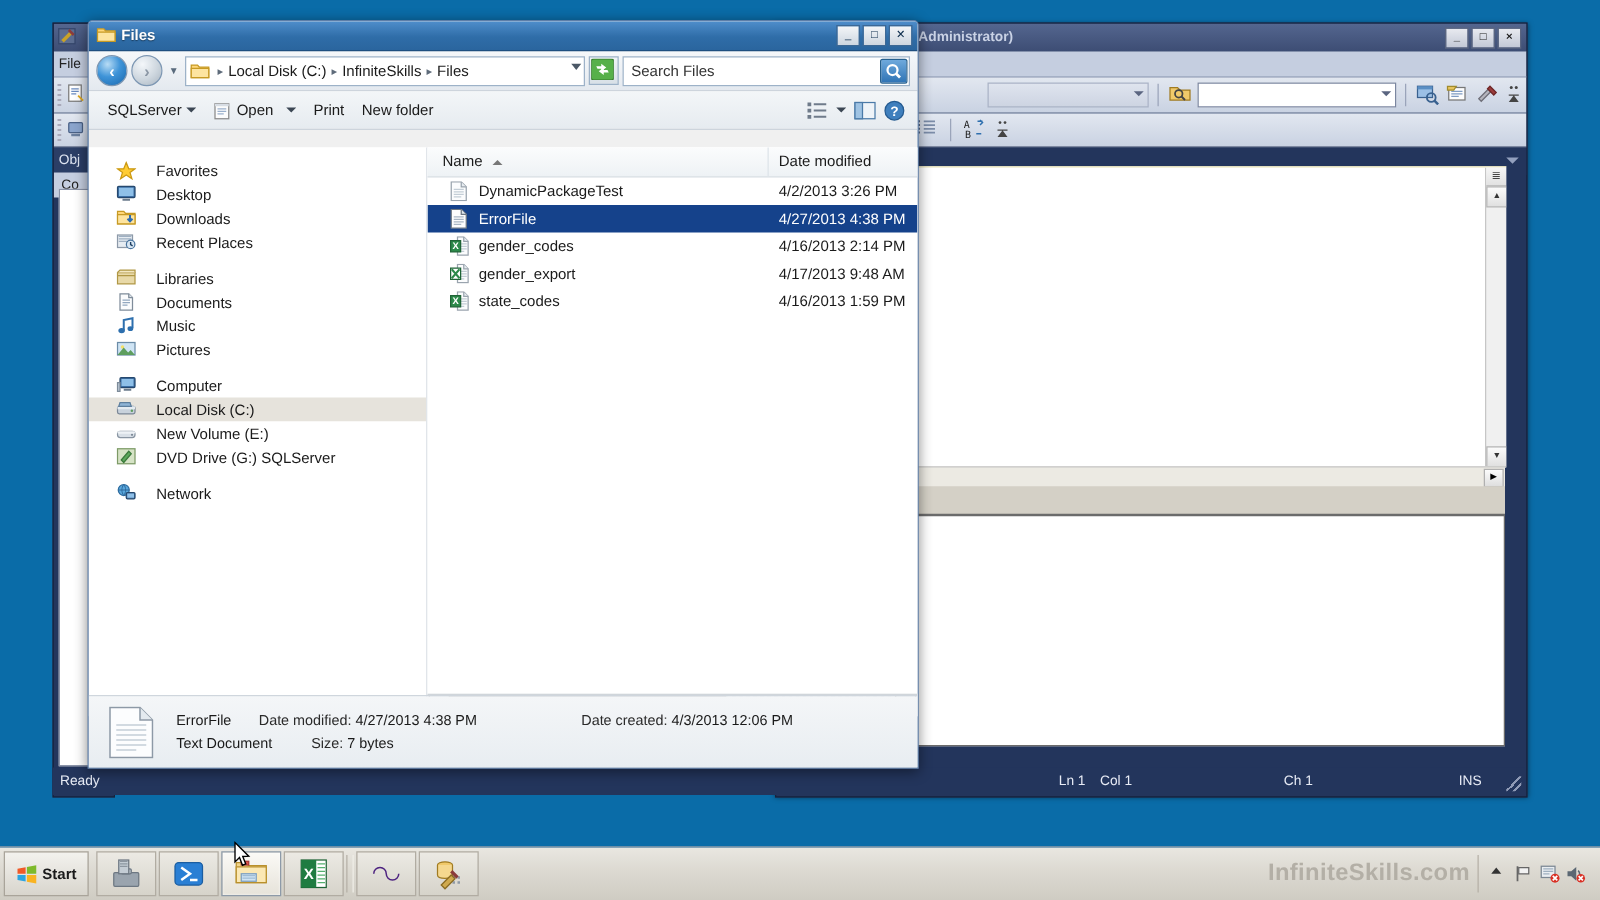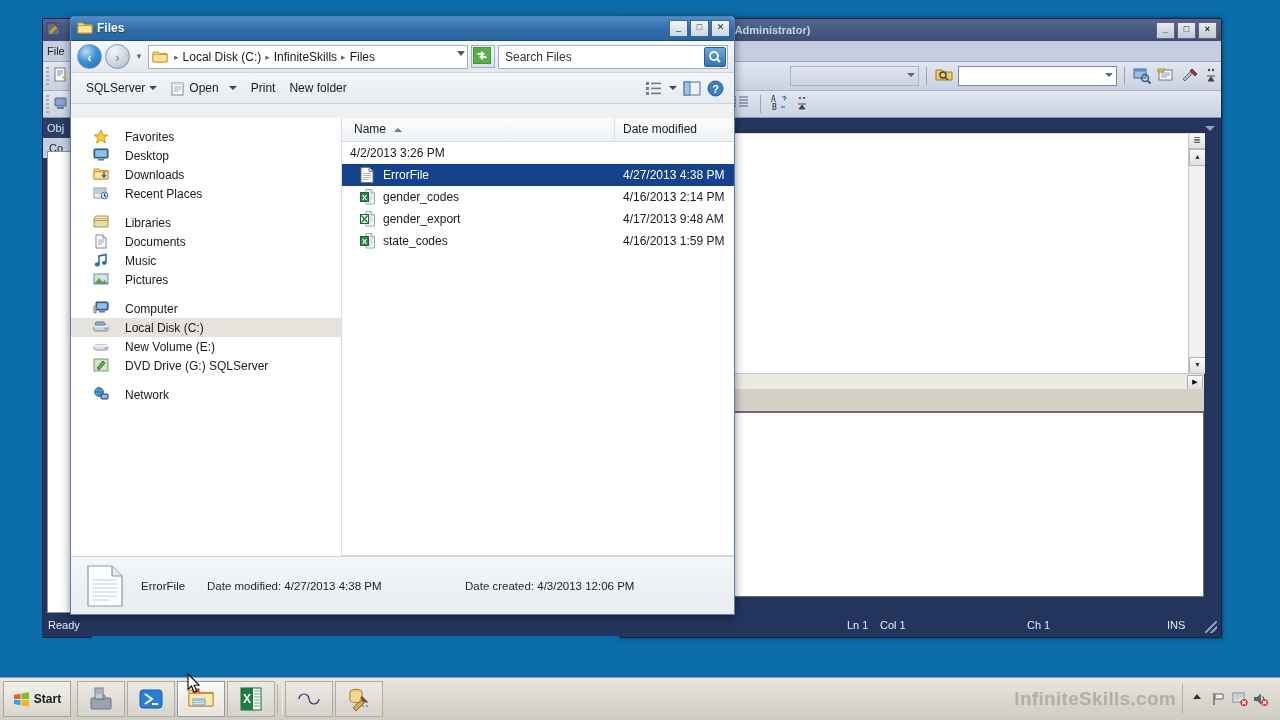--- a/index.html
+++ b/index.html
@@ -1015,20 +1015,30 @@
             <span class="sort-asc"></span>
           </div>
           <div class="fp-col-date">
             <span>Date modified</span>
           </div>
         </div>
 
         <div class="fp-list">
 
           <div class="fp-row">
+            <span class="fp-name">
+              <span class="fileico">
+                <svg width="14" height="16" viewBox="0 0 14 16">
+                    <path d="M1 0.5h8l4 4v11H1z" fill="#fbfcfd" stroke="#9aa4ae"></path>
+                    <path d="M9 0.5v4h4" fill="#e8edf1" stroke="#9aa4ae"></path>
+                    <path d="M3 6.5h8M3 8.5h8M3 10.5h8M3 12.5h6" stroke="#c3cdd6"></path>
+                  </svg>
+              </span>
+              <span>DynamicPackageTest</span>
+            </span>
             <span class="fp-date">4/2/2013 3:26 PM</span>
           </div>
 
           <div class="fp-row selected">
             <span class="fp-name">
               <span class="fileico">
                 <svg width="14" height="16" viewBox="0 0 14 16">
                     <path d="M1 0.5h8l4 4v11H1z" fill="#fdfdfd" stroke="#6d7782"></path>
                     <path d="M9 0.5v4h4" fill="#dfe6ec" stroke="#6d7782"></path>
                     <path d="M3 6.5h8M3 8.5h8M3 10.5h8M3 12.5h6" stroke="#a9b6c4"></path>
@@ -1112,20 +1122,27 @@
           <span class="dp-c1">ErrorFile</span>
           <span class="dp-c2">
             <span class="dp-lbl">Date modified:</span>
             <span>4/27/2013 4:38 PM</span>
           </span>
           <span>
             <span class="dp-lbl">Date created:</span>
             <span>4/3/2013 12:06 PM</span>
           </span>
         </div>
+        <div class="dp-line">
+          <span class="dp-c1" style="width:108px;">Text Document</span>
+          <span>
+            <span class="dp-lbl">Size:</span>
+            <span>7 bytes</span>
+          </span>
+        </div>
       </div>
     </div>
   </div>
 
   <div id="taskbar">
     <div class="start-btn">
       <span style="width:17px;height:17px;display:inline-block;">
         <svg width="17" height="17" viewBox="0 0 17 17">
           <path d="M1 4 L7.5 2.8 L7.5 8 L1 8z" fill="#f05a28"></path>
           <path d="M8.5 2.6 L16 1.2 L16 8 L8.5 8z" fill="#7eba2c"></path>

